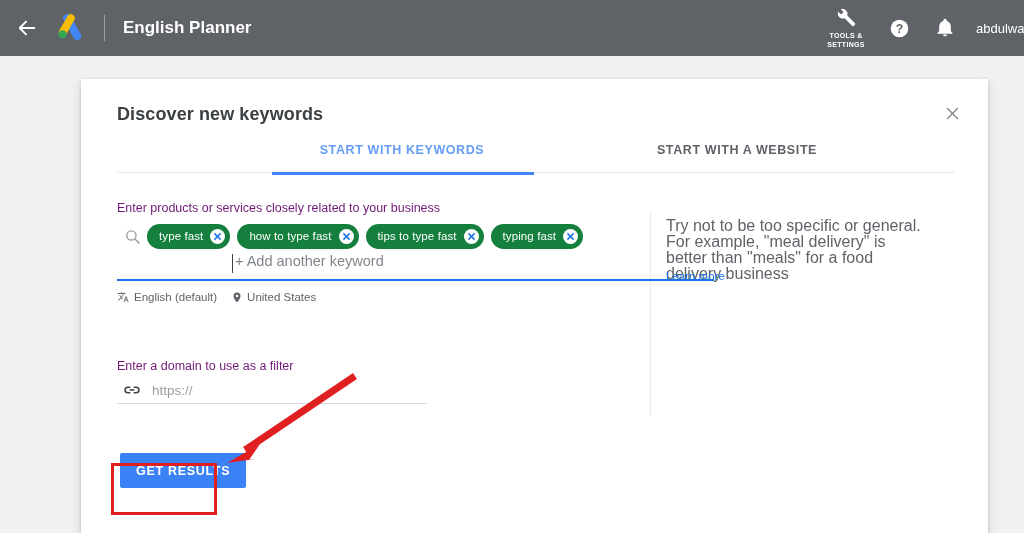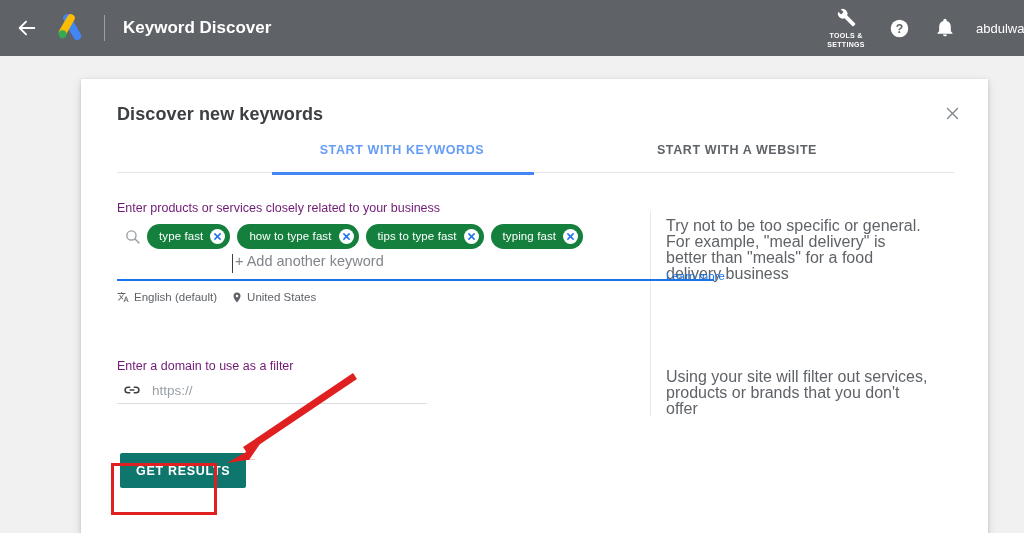--- a/index.html
+++ b/index.html
@@ -225,21 +225,21 @@
   .learn-more {
     position: absolute; left: 585px; top: 191px;
     font-size: 11.5px; color: #1a73e8; cursor: pointer;
     white-space: nowrap;
   }
 
   
   .get-results {
     position: absolute; left: 39px; top: 374px;
     height: 35px; padding: 0 16px;
-    background: #0f766e;
+    background: #3b82f6;
     border: none; border-radius: 2px;
     color: #ffffff; font-size: 12.5px; font-weight: bold;
     letter-spacing: .7px;
     font-family: "Liberation Sans", sans-serif;
     cursor: pointer;
     display: flex; align-items: center; justify-content: center;
   }
 
   
   .anno-box {
@@ -270,21 +270,21 @@
     <svg width="30" height="28" viewBox="0 0 30 28">
       <path d="M16.5 2.2 L26.6 20.1 a3.9 3.9 0 0 1-6.8 3.9 L9.7 6.1 a3.9 3.9 0 0 1 6.8-3.9 Z" fill="#4285f4"></path>
       <path d="M13.5 2.2 L5.4 16.3 a3.9 3.9 0 0 0 6.8 3.9 L20.3 6.1 a3.9 3.9 0 0 0-6.8-3.9 Z" fill="#fbbc04"></path>
       <circle cx="8.6" cy="20.3" r="3.95" fill="#34a853"></circle>
     </svg>
   </div>
 
 
   <div class="vdiv"></div>
 
-  <div class="page-title-top">Keyword Discover</div>
+  <div class="page-title-top">English Planner</div>
 
   <div class="topbar-right">
 
     <div class="tool-item">
       <svg width="21" height="21" viewBox="0 0 24 24" fill="#ffffff">
         <path d="M21.7 18.6 12.9 9.8a5.6 5.6 0 0 0-1.3-5.9A5.6 5.6 0 0 0 5.4 2.6l3.2 3.2-2.8 2.8-3.2-3.2a5.6 5.6 0 0 0 1.3 6.2 5.6 5.6 0 0 0 5.9 1.3l8.8 8.8a1.2 1.2 0 0 0 1.7 0l1.4-1.4a1.2 1.2 0 0 0 0-1.7z"></path>
       </svg>
       <div class="tool-label">
         <span>Tools &amp;</span><br>
         <span>Settings</span>
@@ -411,21 +411,20 @@
       <svg width="18" height="18" viewBox="0 0 24 24" fill="none" stroke="#3c4043" stroke-width="2" stroke-linecap="round">
         <path d="M9.5 12h5"></path>
         <path d="M9 8.2H6.6a3.8 3.8 0 0 0 0 7.6H9"></path>
         <path d="M15 8.2h2.4a3.8 3.8 0 0 1 0 7.6H15"></path>
       </svg>
     </div>
     <div class="domain-ph">https://</div>
   </div>
   <div class="domain-underline"></div>
 
-  <div class="hint" id="hint-domain">Using your site will filter out services, products or brands that you don't offer</div>
 
   <button class="get-results">GET RESULTS</button>
 </div>
 
 <div class="anno-box"></div>
 <svg class="anno-arrow" viewBox="0 0 165 110">
   <line x1="150" y1="8" x2="40" y2="82" stroke="#e02020" stroke-width="7" stroke-linecap="butt"></line>
   <polygon points="22,95 55,76 44,92 57,90" fill="#e02020"></polygon>
 </svg>
 

